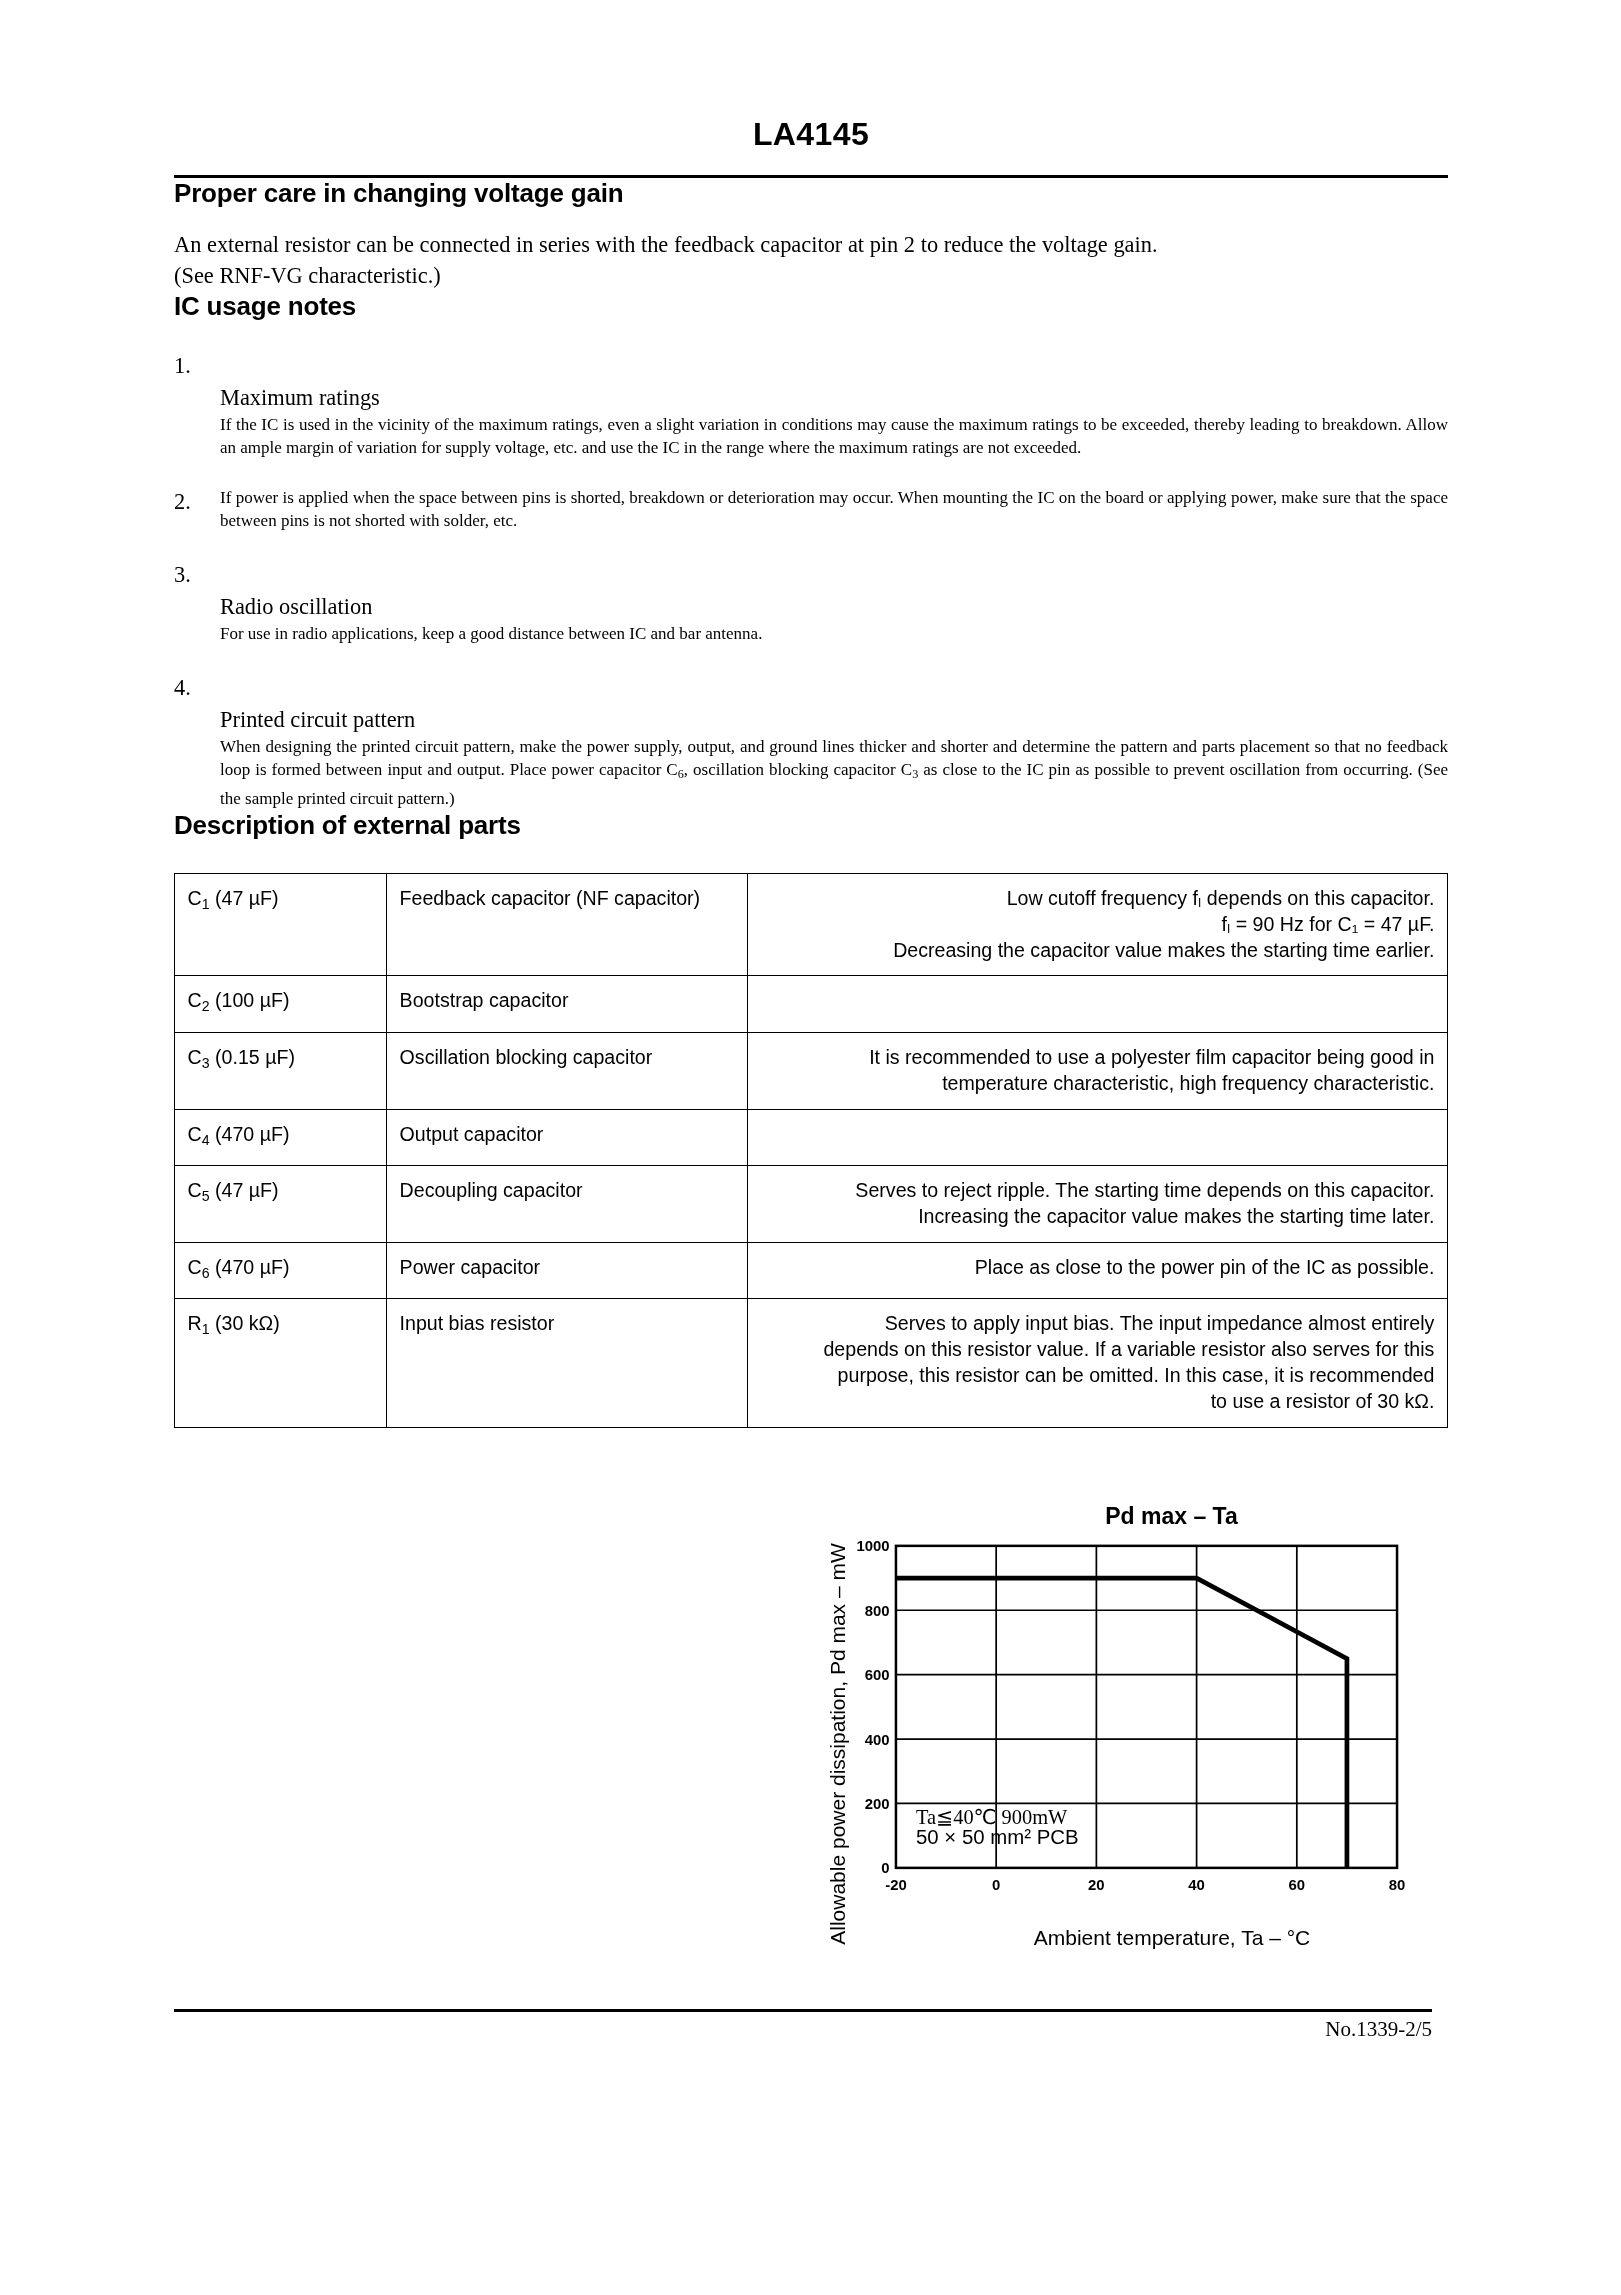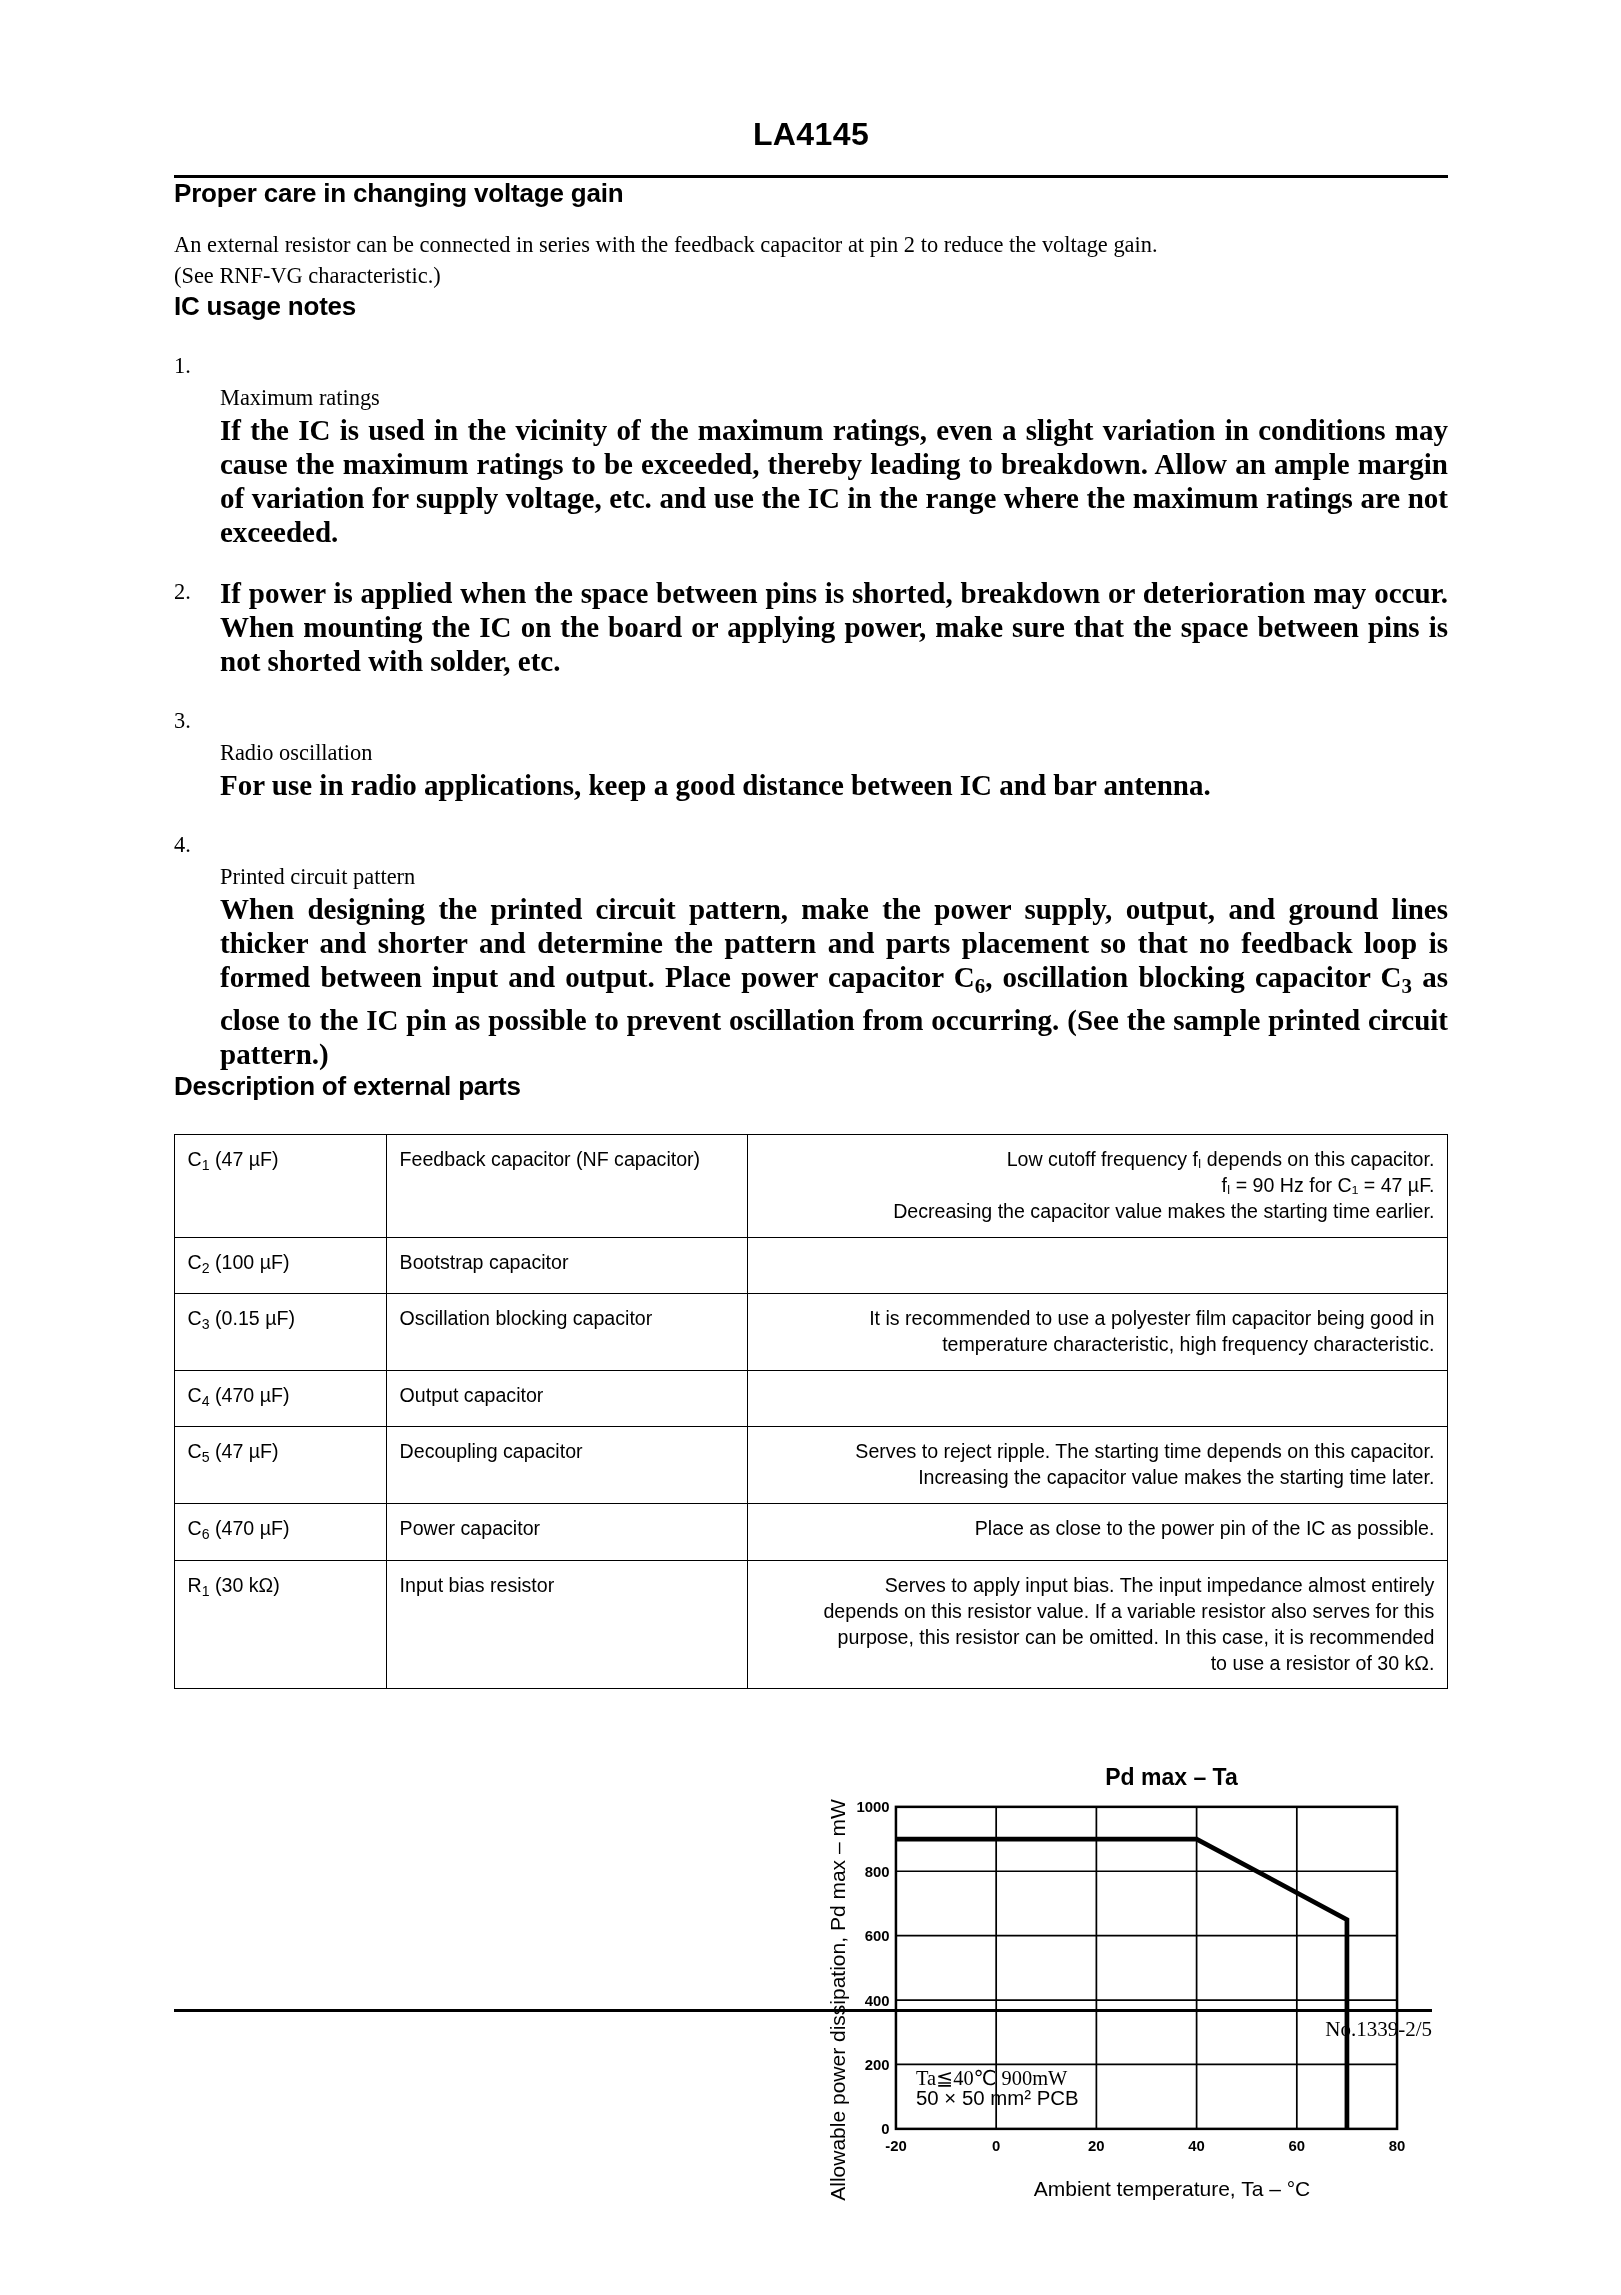--- a/index.html
+++ b/index.html
@@ -63,24 +63,23 @@
     font-size: 22.4px;
     line-height: 31px;
   }
   .note-body { flex: 1 1 auto; }
   .note-title {
     font-size: 22.4px;
     line-height: 31px;
     margin-top: 32px;
   }
   .note-text {
-    font-size: 29px;
-    line-height: 34px;
+    font-size: 17px;
+    line-height: 23px;
     text-align: justify;
-    font-weight: bold;
   }
   sub { font-size: 0.72em; vertical-align: -0.28em; }
 
   
   table.parts {
     margin-top: 32px;
     border-collapse: collapse;
     width: 1273px;
     font-family: "Liberation Sans", sans-serif;
     table-layout: fixed;
@@ -126,21 +125,21 @@
     transform: translate(-50%, -50%) rotate(-90deg);
     white-space: nowrap;
     font-family: "Liberation Sans", sans-serif;
     font-size: 21px;
   }
   .plot-col { flex: 1 1 auto; }
   .xlabel {
     text-align: center;
     font-family: "Liberation Sans", sans-serif;
     font-size: 21px;
-    margin-top: 1px;
+    margin-top: 11px;
     padding-left: 41px;
   }
   svg.plot { display: block; }
   svg.plot text.tick {
     font-family: "Liberation Sans", sans-serif;
     font-weight: bold;
     font-size: 19px;
   }
   svg.plot text.anno-serif {
     font-family: "Liberation Serif", serif;

